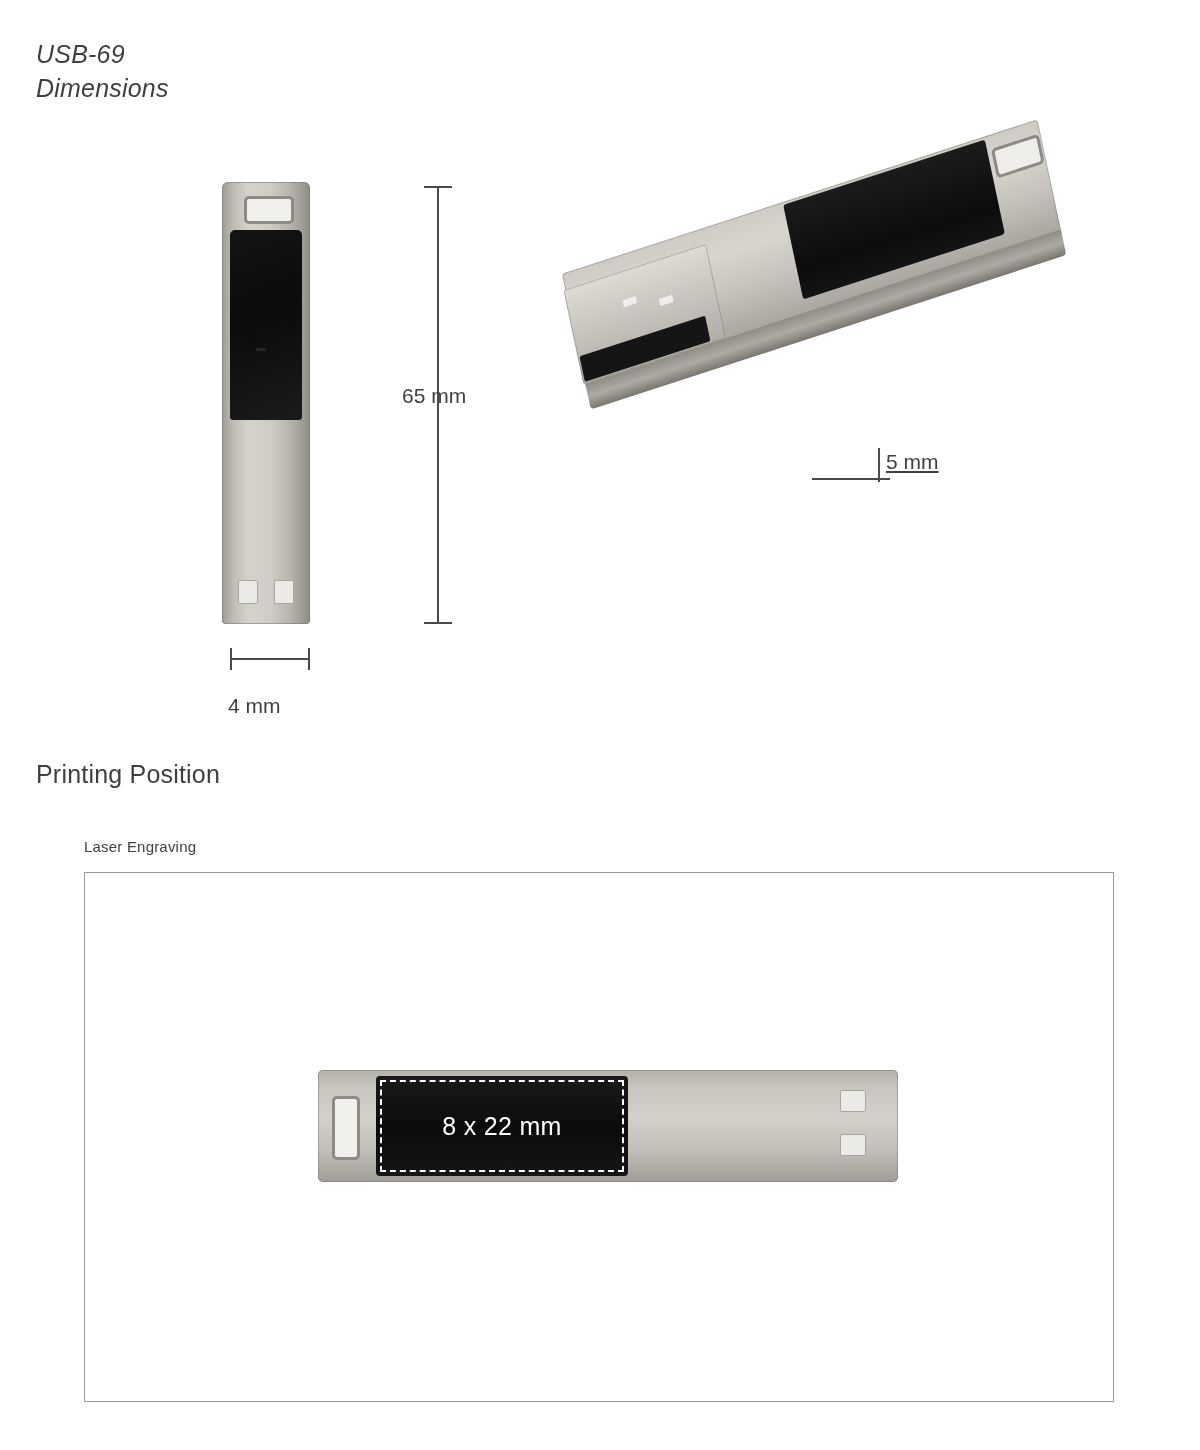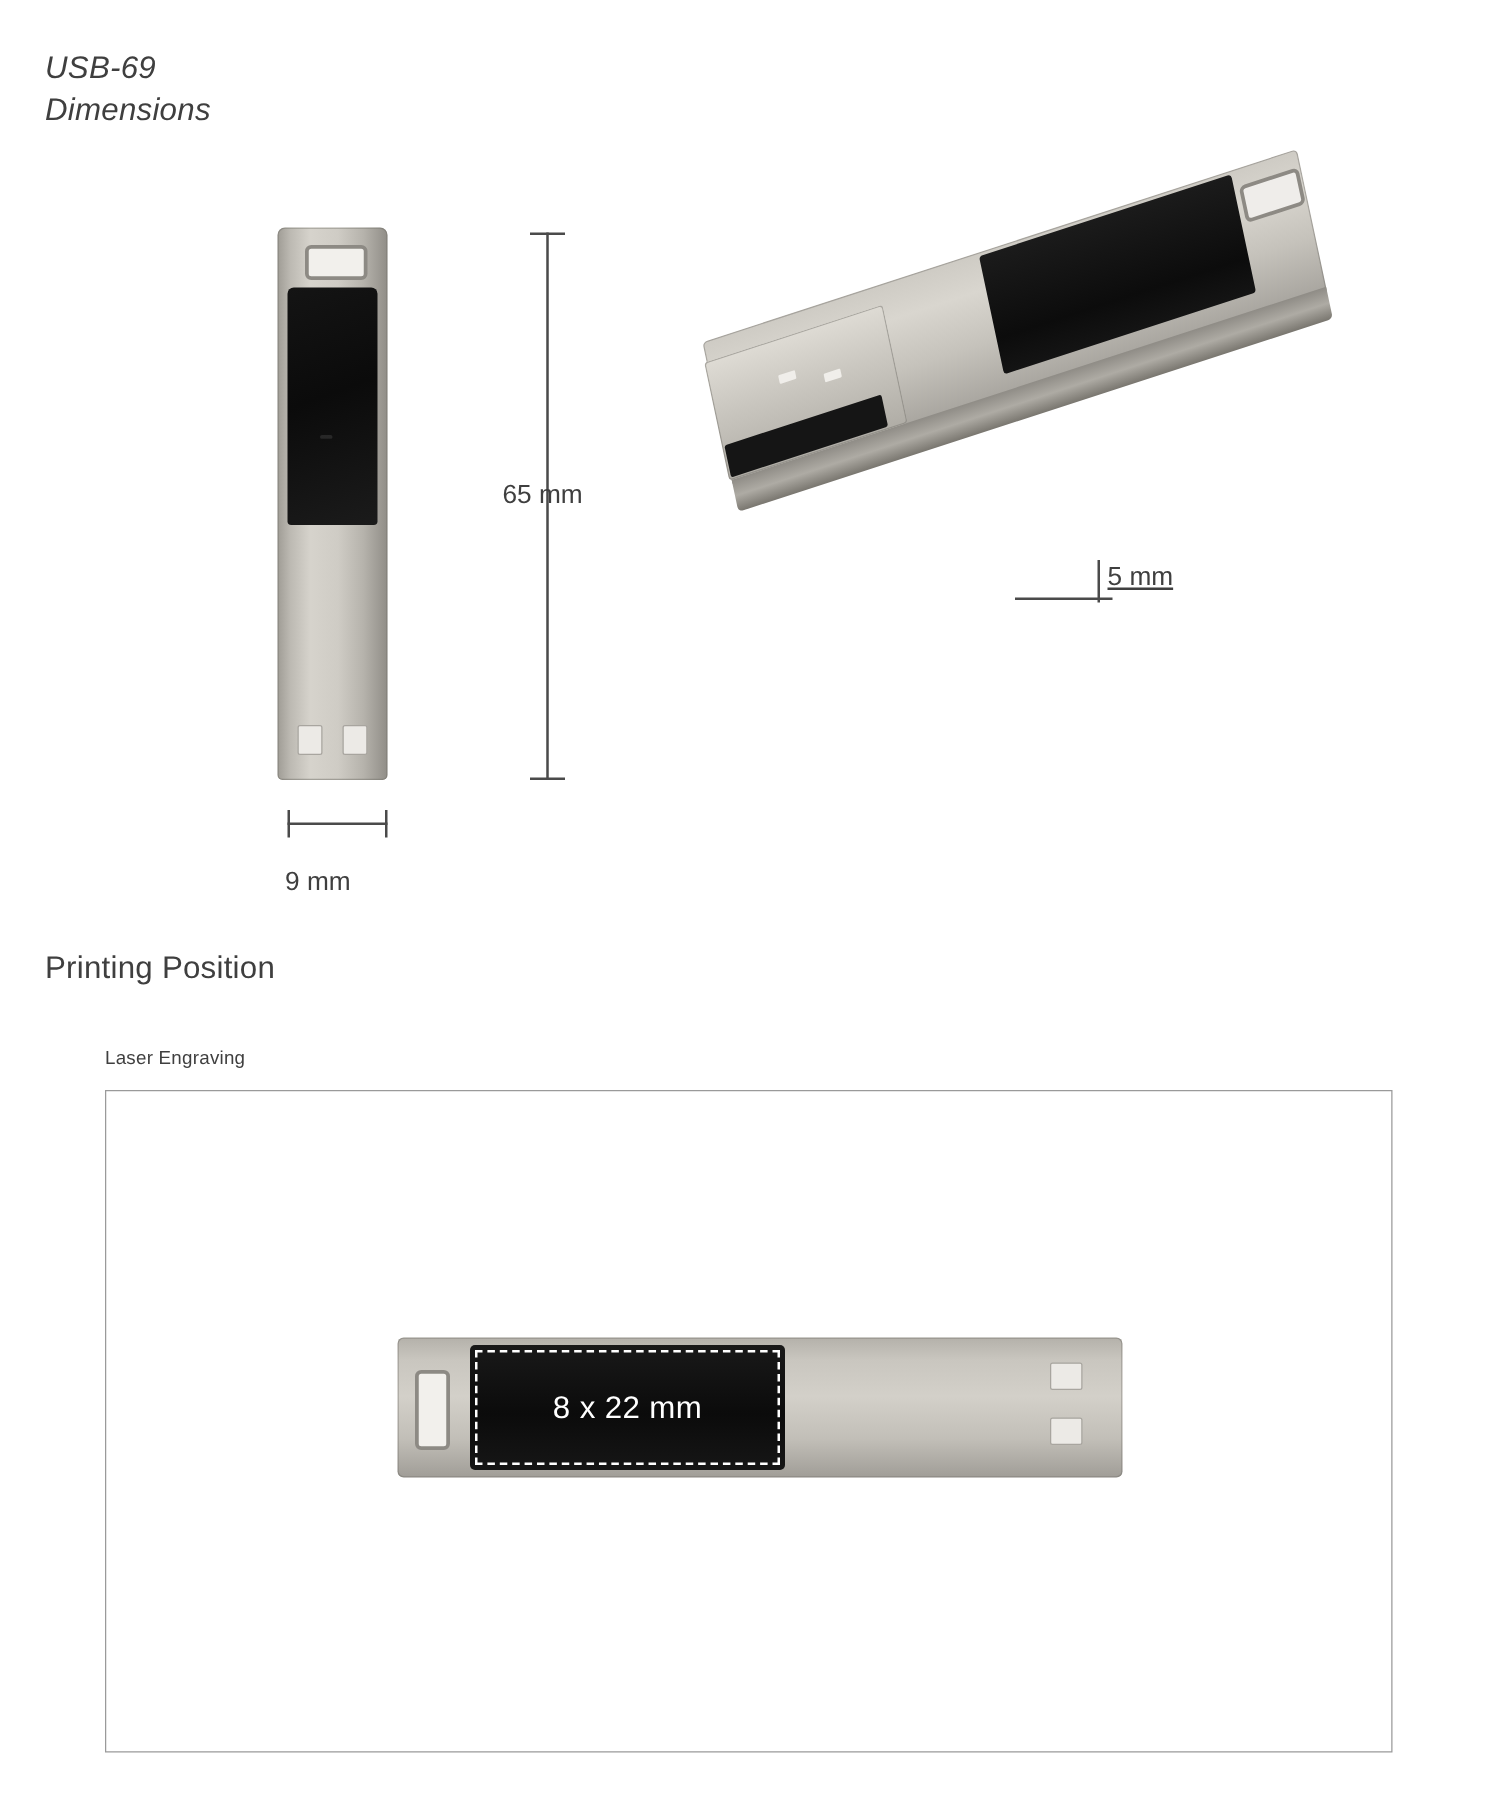--- a/index.html
+++ b/index.html
@@ -320,21 +320,21 @@
 </div>
 
 <div class="v-line"></div>
 <div class="v-cap v-cap-top"></div>
 <div class="v-cap v-cap-bot"></div>
 <div class="dim-label dim-65">65 mm</div>
 
 <div class="h-line"></div>
 <div class="h-cap h-cap-l"></div>
 <div class="h-cap h-cap-r"></div>
-<div class="dim-label dim-12">9 mm</div>
+<div class="dim-label dim-12">4 mm</div>
 
 <div class="usb-persp">
   <div class="persp-body">
     <div class="pb-top">
       <div class="pb-black"></div>
       <div class="pb-loop"></div>
     </div>
     <div class="pb-front"></div>
     <div class="pb-connector">
       <div class="pb-pin pb-pin-1"></div>

